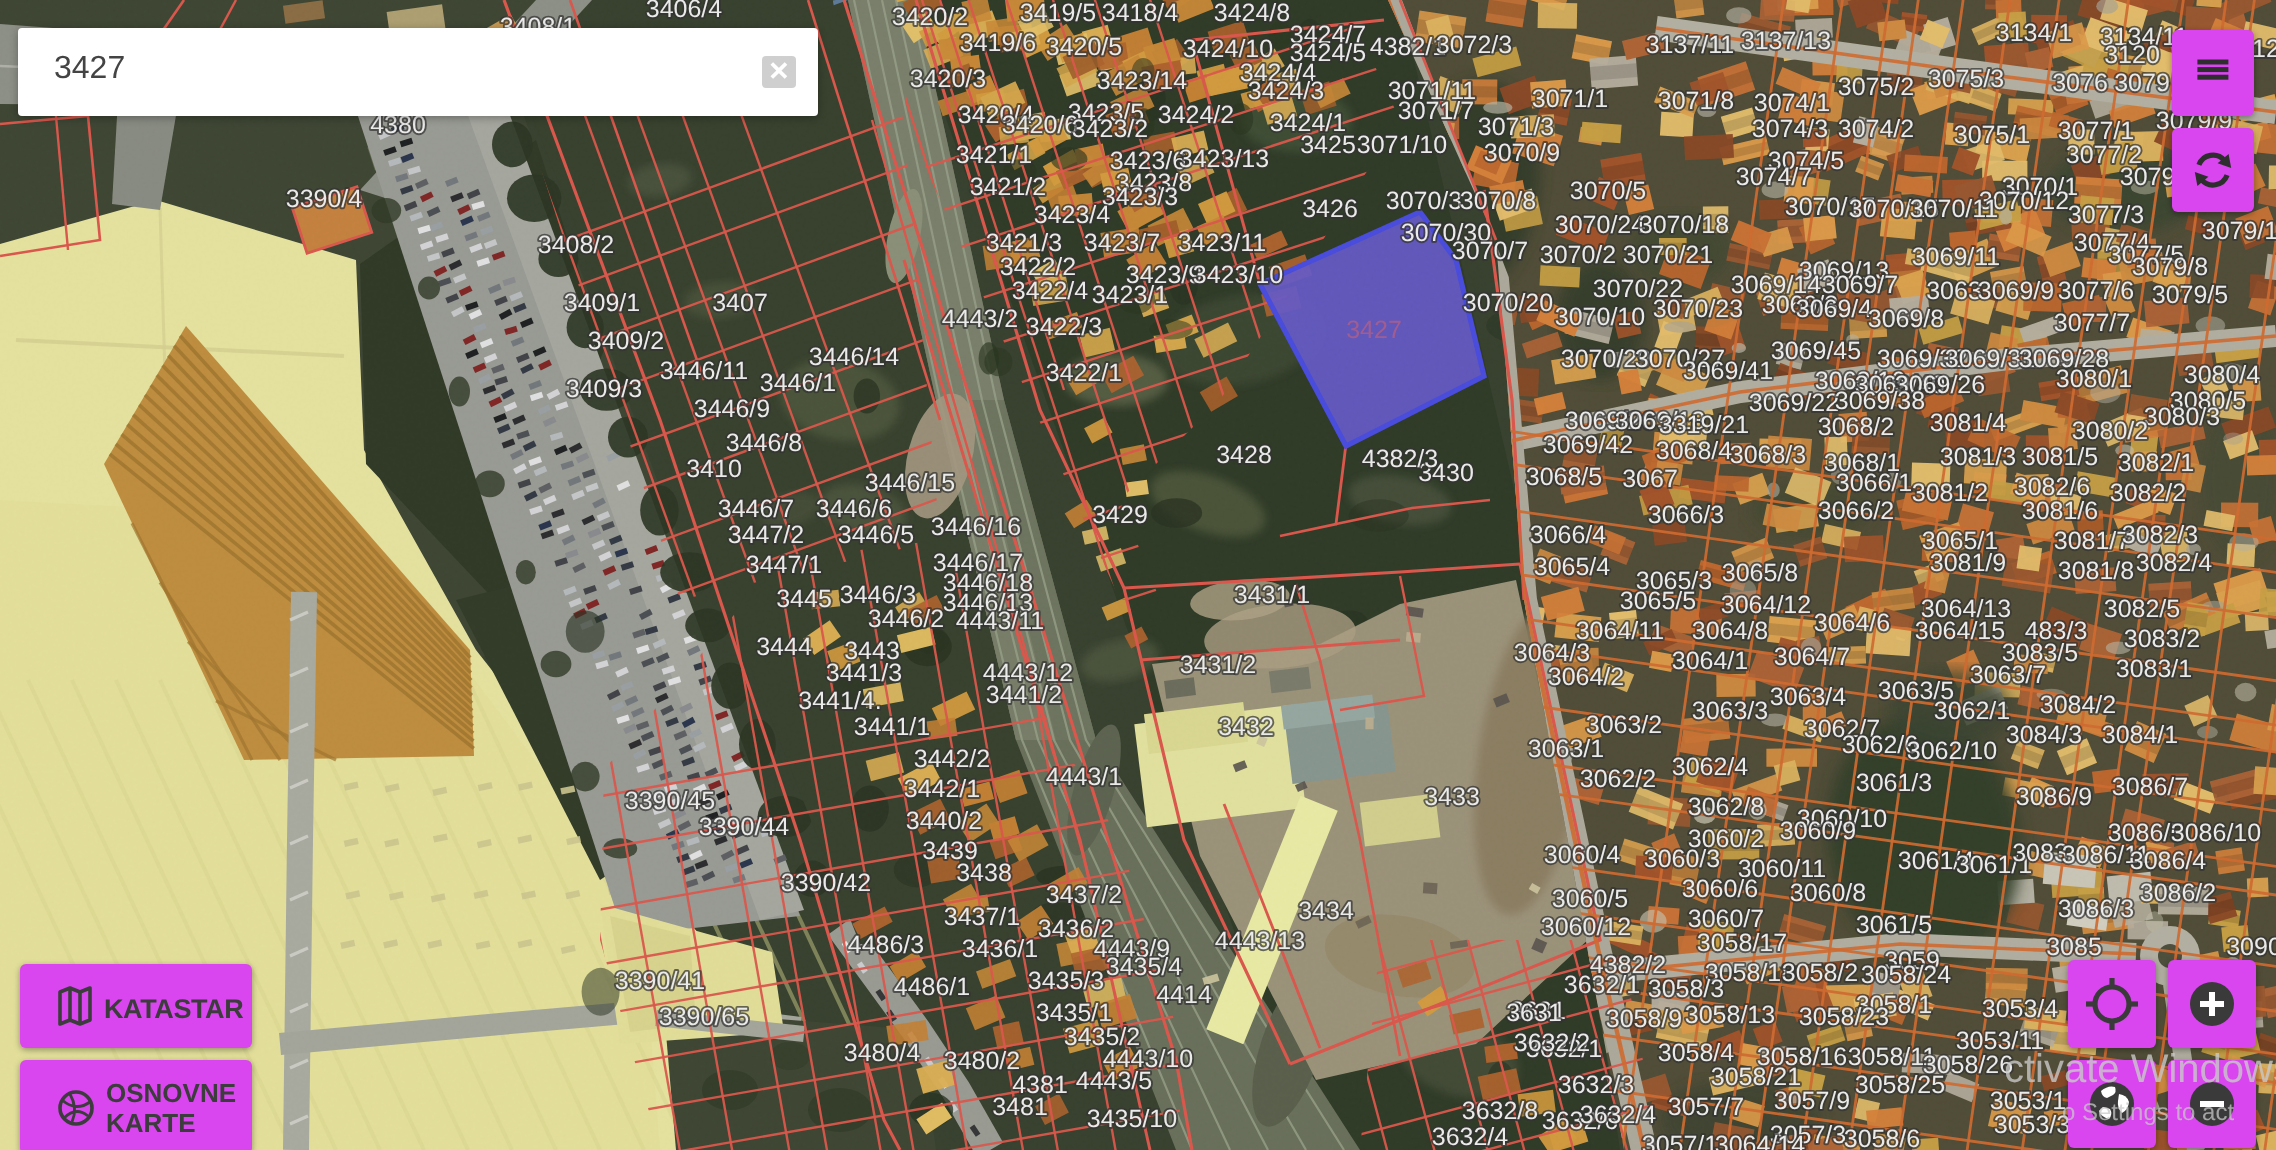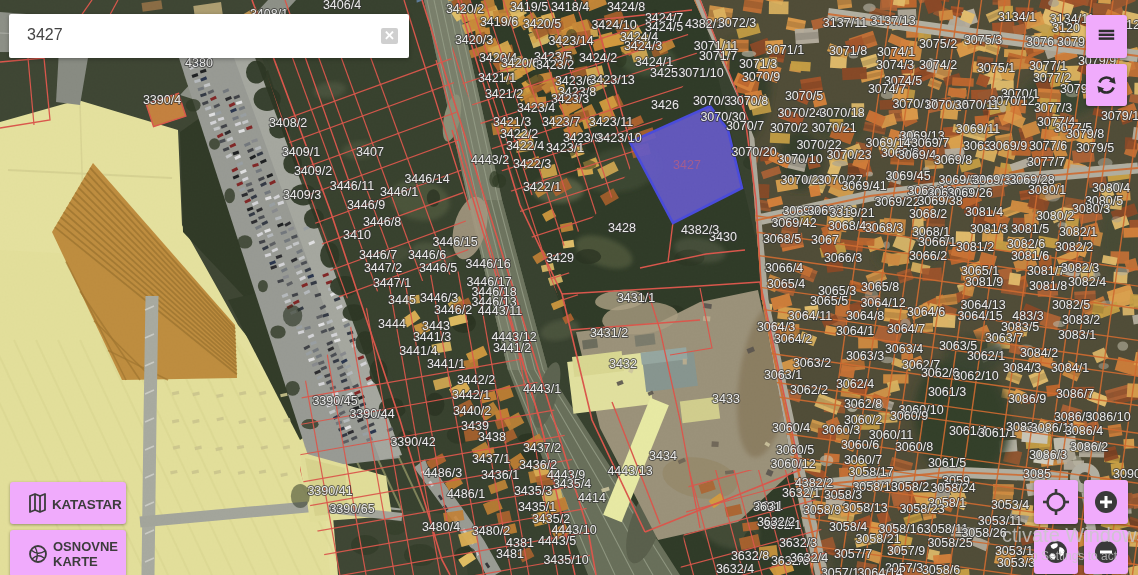--- a/index.html
+++ b/index.html
@@ -1,16 +1,16 @@
 <!DOCTYPE html>
 <html><head><meta charset="utf-8"><style>
 * { margin:0; padding:0; box-sizing:border-box; }
 html,body { width:1138px; height:575px; overflow:hidden; font-family:"Liberation Sans",sans-serif; }
 #map { position:absolute; left:0; top:0; width:1138px; height:575px; }
-.btn { position:absolute; background:#f0abfc; border-radius:3px; box-shadow:0 1px 3px rgba(0,0,0,0.35); }
+.btn { position:absolute; background:#d946ef; border-radius:3px; box-shadow:0 1px 3px rgba(0,0,0,0.35); }
 </style></head><body>
 <div id="map"><svg width="1138" height="575" viewBox="0 0 1138 575" xmlns="http://www.w3.org/2000/svg" font-family="Liberation Sans, sans-serif">
 <defs>
 <filter id="b2">
           <feGaussianBlur stdDeviation="2"></feGaussianBlur>
         </filter>
 <filter id="b4">
           <feGaussianBlur stdDeviation="4"></feGaussianBlur>
         </filter>
 <filter id="noise" x="0" y="0" width="100%" height="100%">

